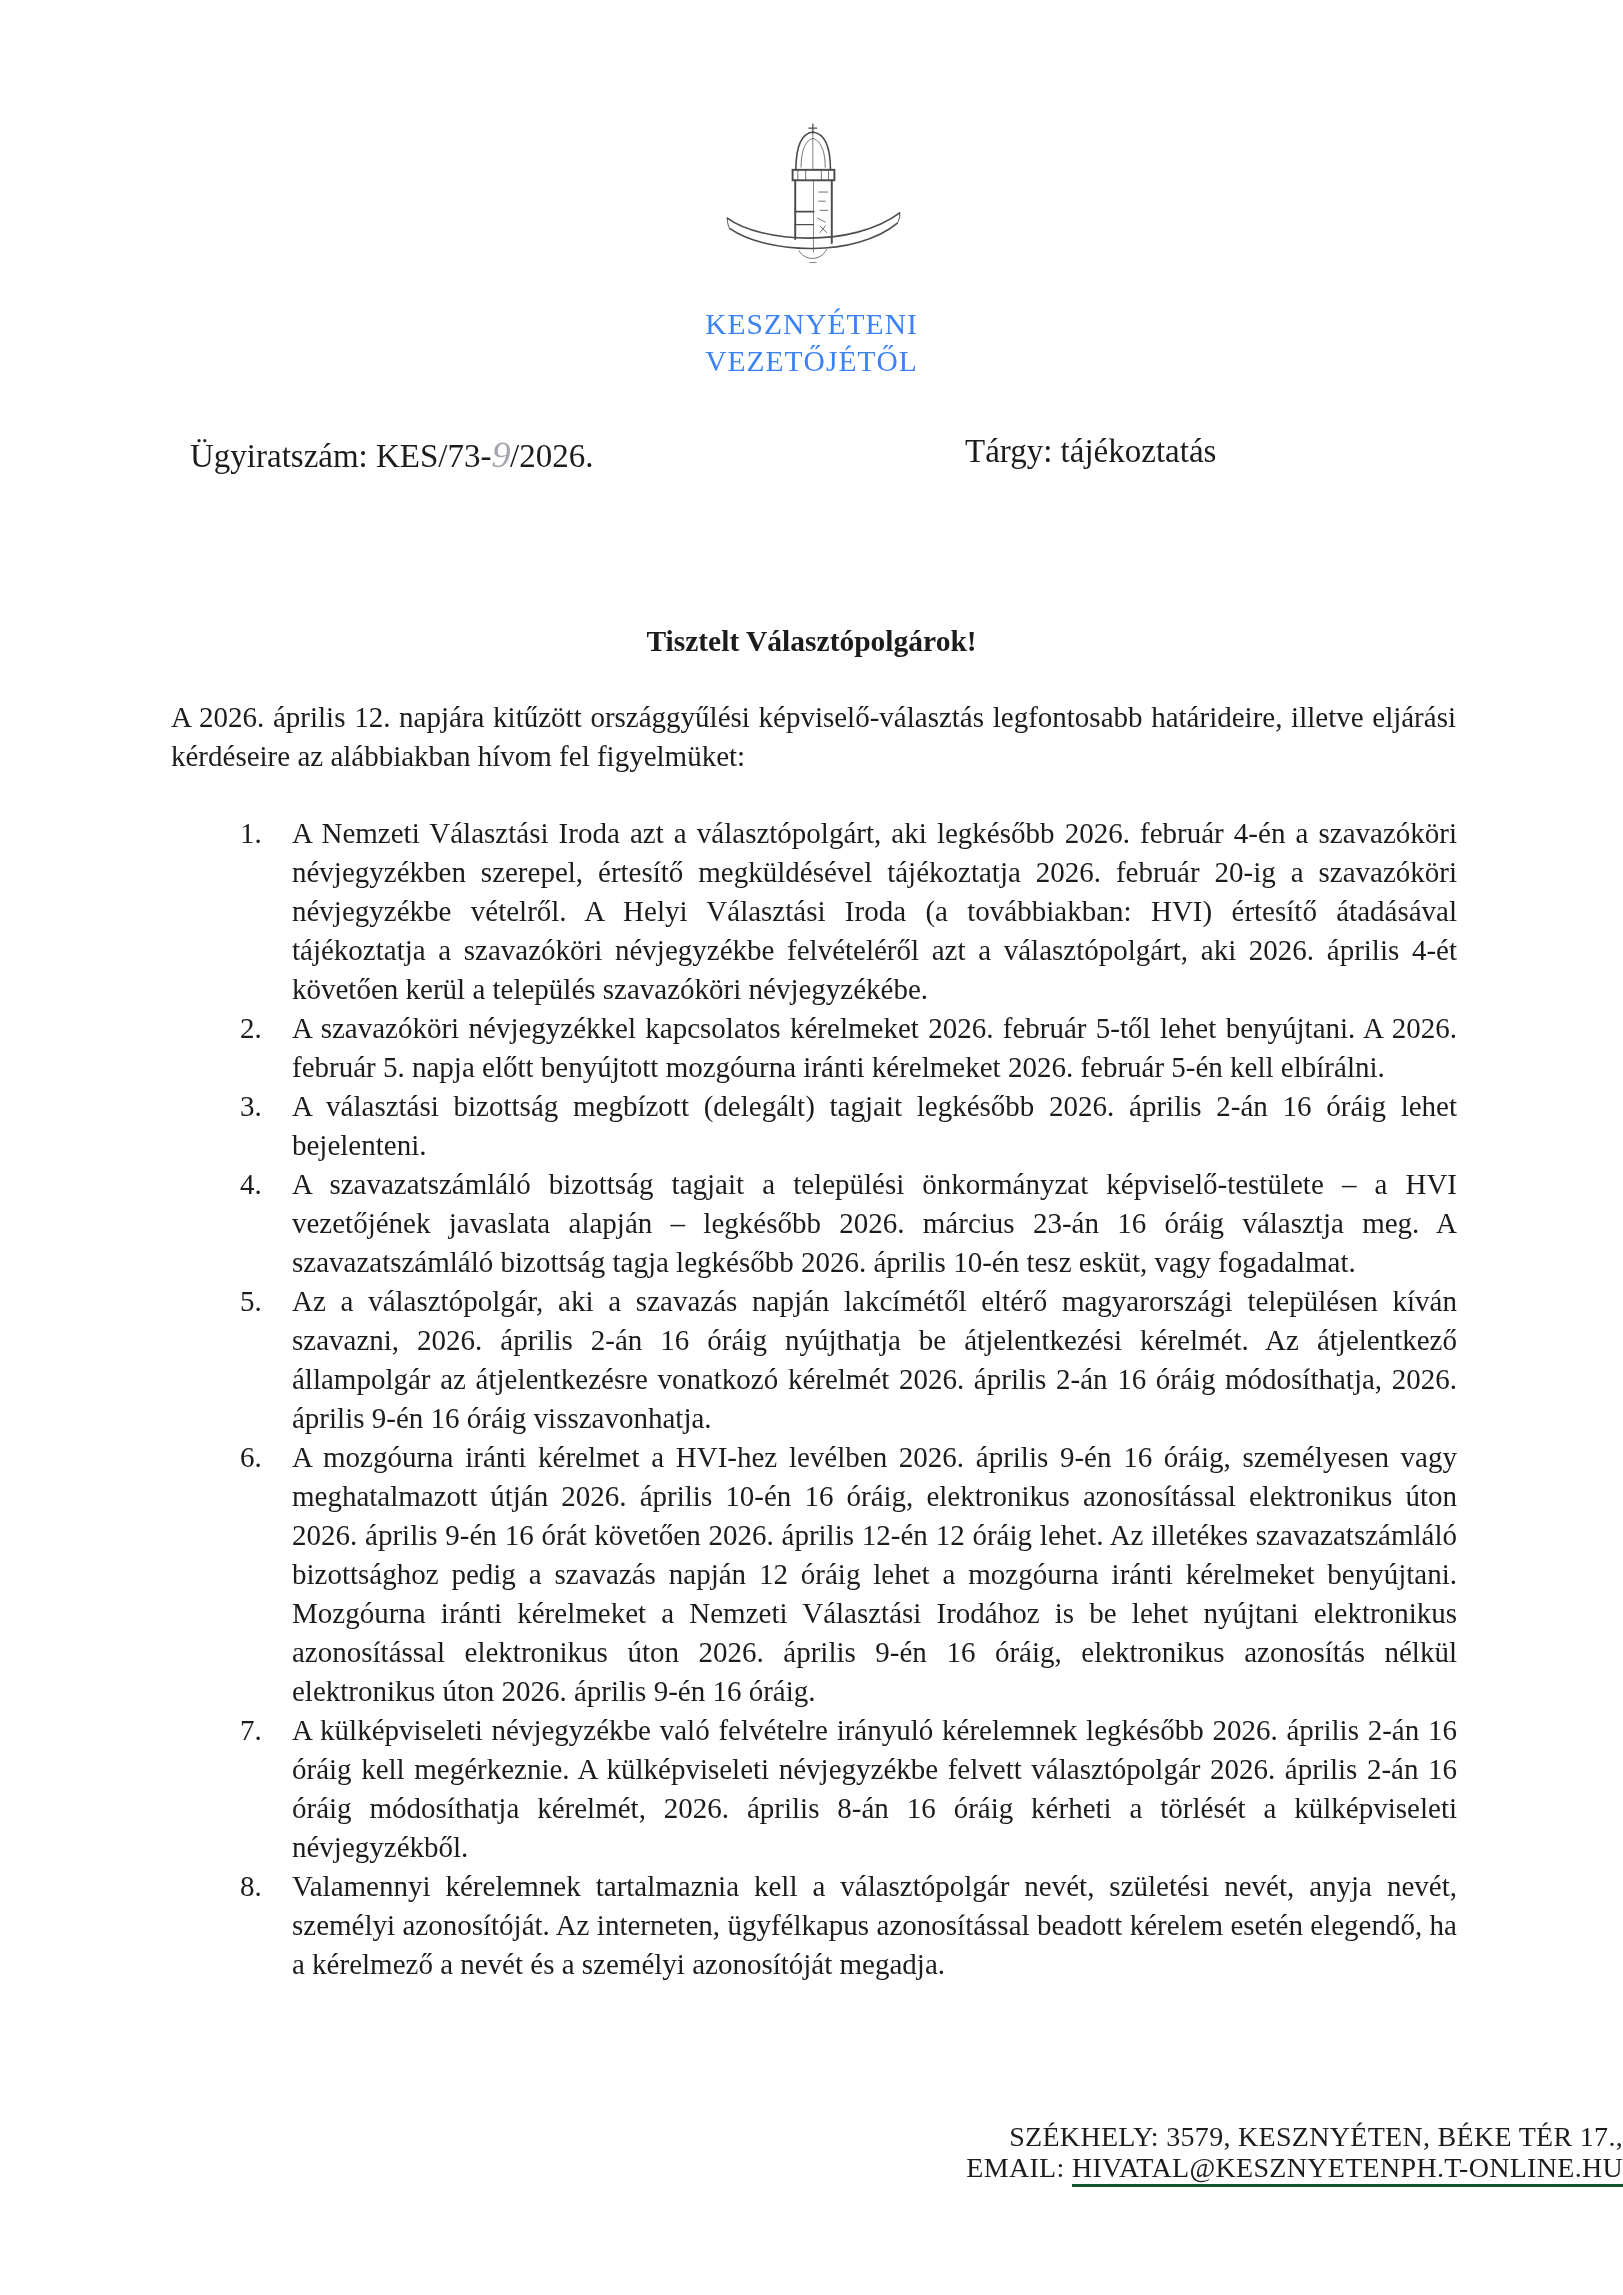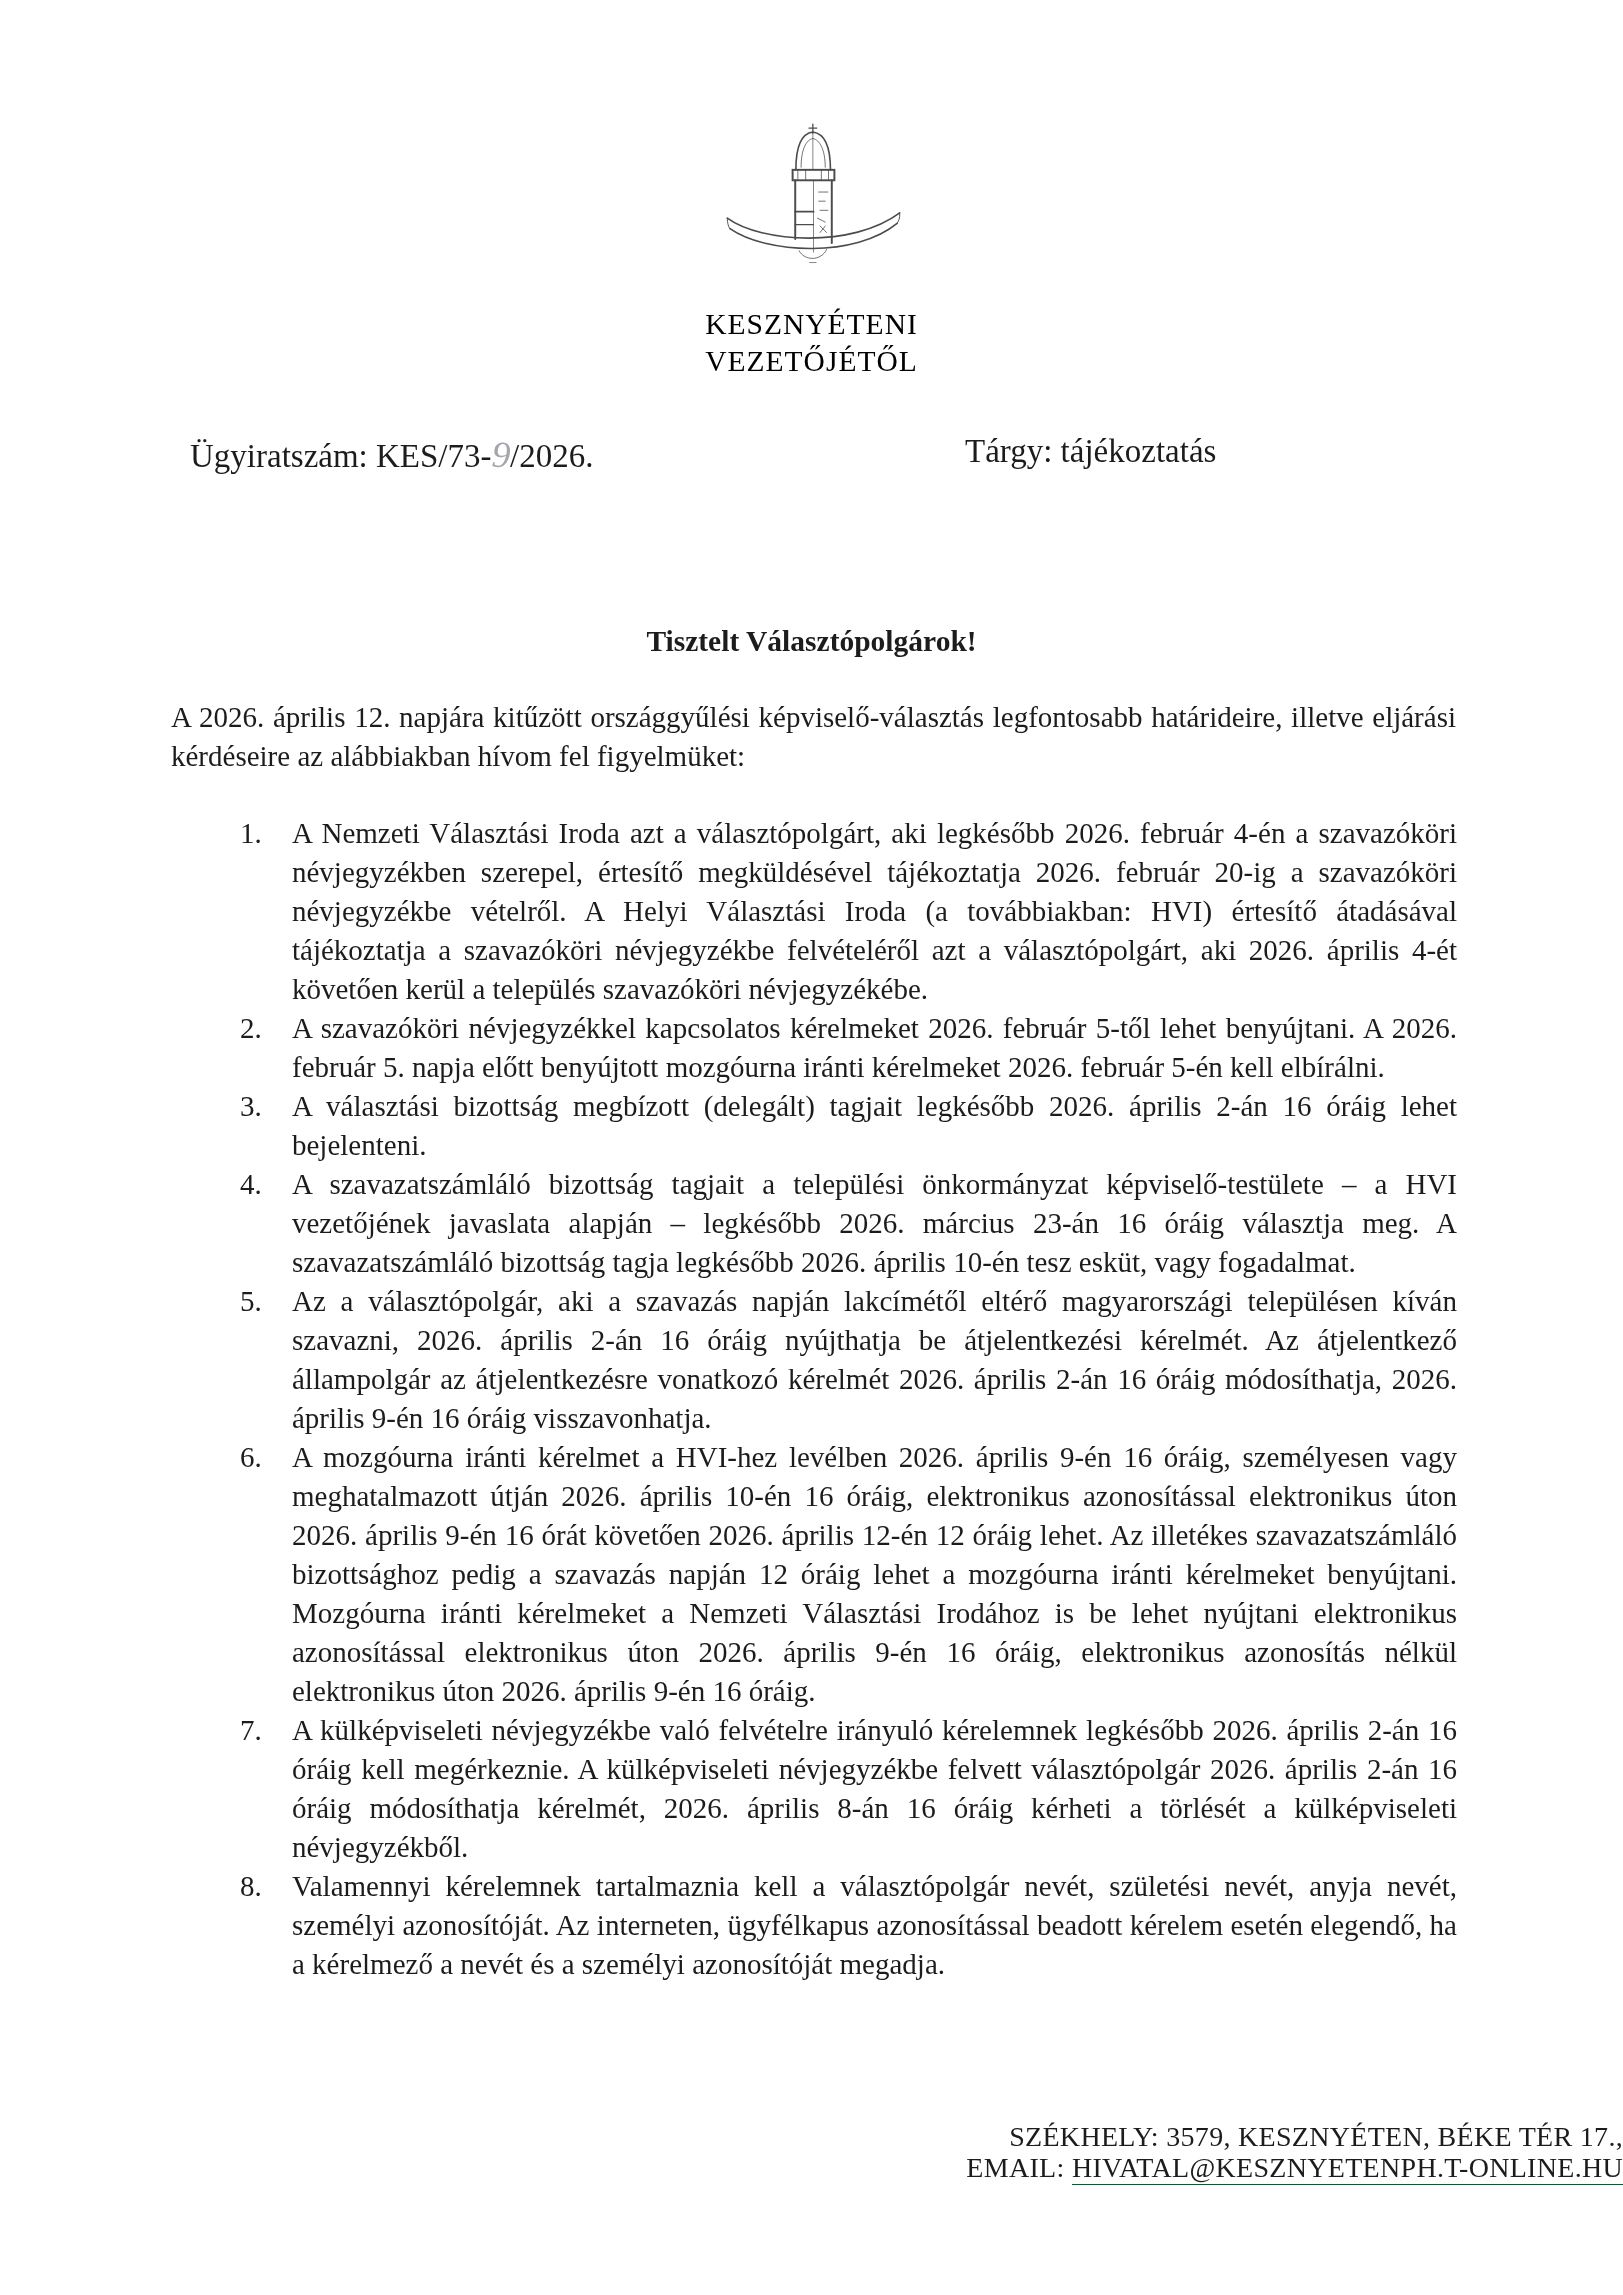--- a/index.html
+++ b/index.html
@@ -19,21 +19,21 @@
     width:183px; height:158px;
   }
   .crest svg { display:block; width:100%; height:100%; }
 
   
   .office {
     position:absolute; top:306px; left:0; width:1623px;
     text-align:center;
     font-size:29.5px; line-height:37px;
     letter-spacing:1px;
-    color:#000000;
+    color:#3b82f6;
   }
 
   
   .case-number {
     position:absolute; top:433px; left:190px;
     font-size:33px; white-space:nowrap;
   }
   .hand-nine {
     font-style:italic;
     color:#a5a5ad;
@@ -73,21 +73,21 @@
   .item .txt { margin:0; text-align:justify; }
 
   
   .footer {
     position:absolute; top:2121px; left:0; width:1623px;
     text-align:right;
     font-size:28px; line-height:31px;
     letter-spacing:0.3px;
   }
   .footer .email-addr {
-    border-bottom:1px solid #14532d;
+    border-bottom:3px solid #14532d;
     padding-bottom:0.7px;
   }
 </style>
 </head>
 <body>
 
 <div class="page">
 
   <div class="crest">
     <svg viewBox="0 0 280 242" fill="none" stroke="#4c4c4c" stroke-width="2.5" stroke-linecap="round">

